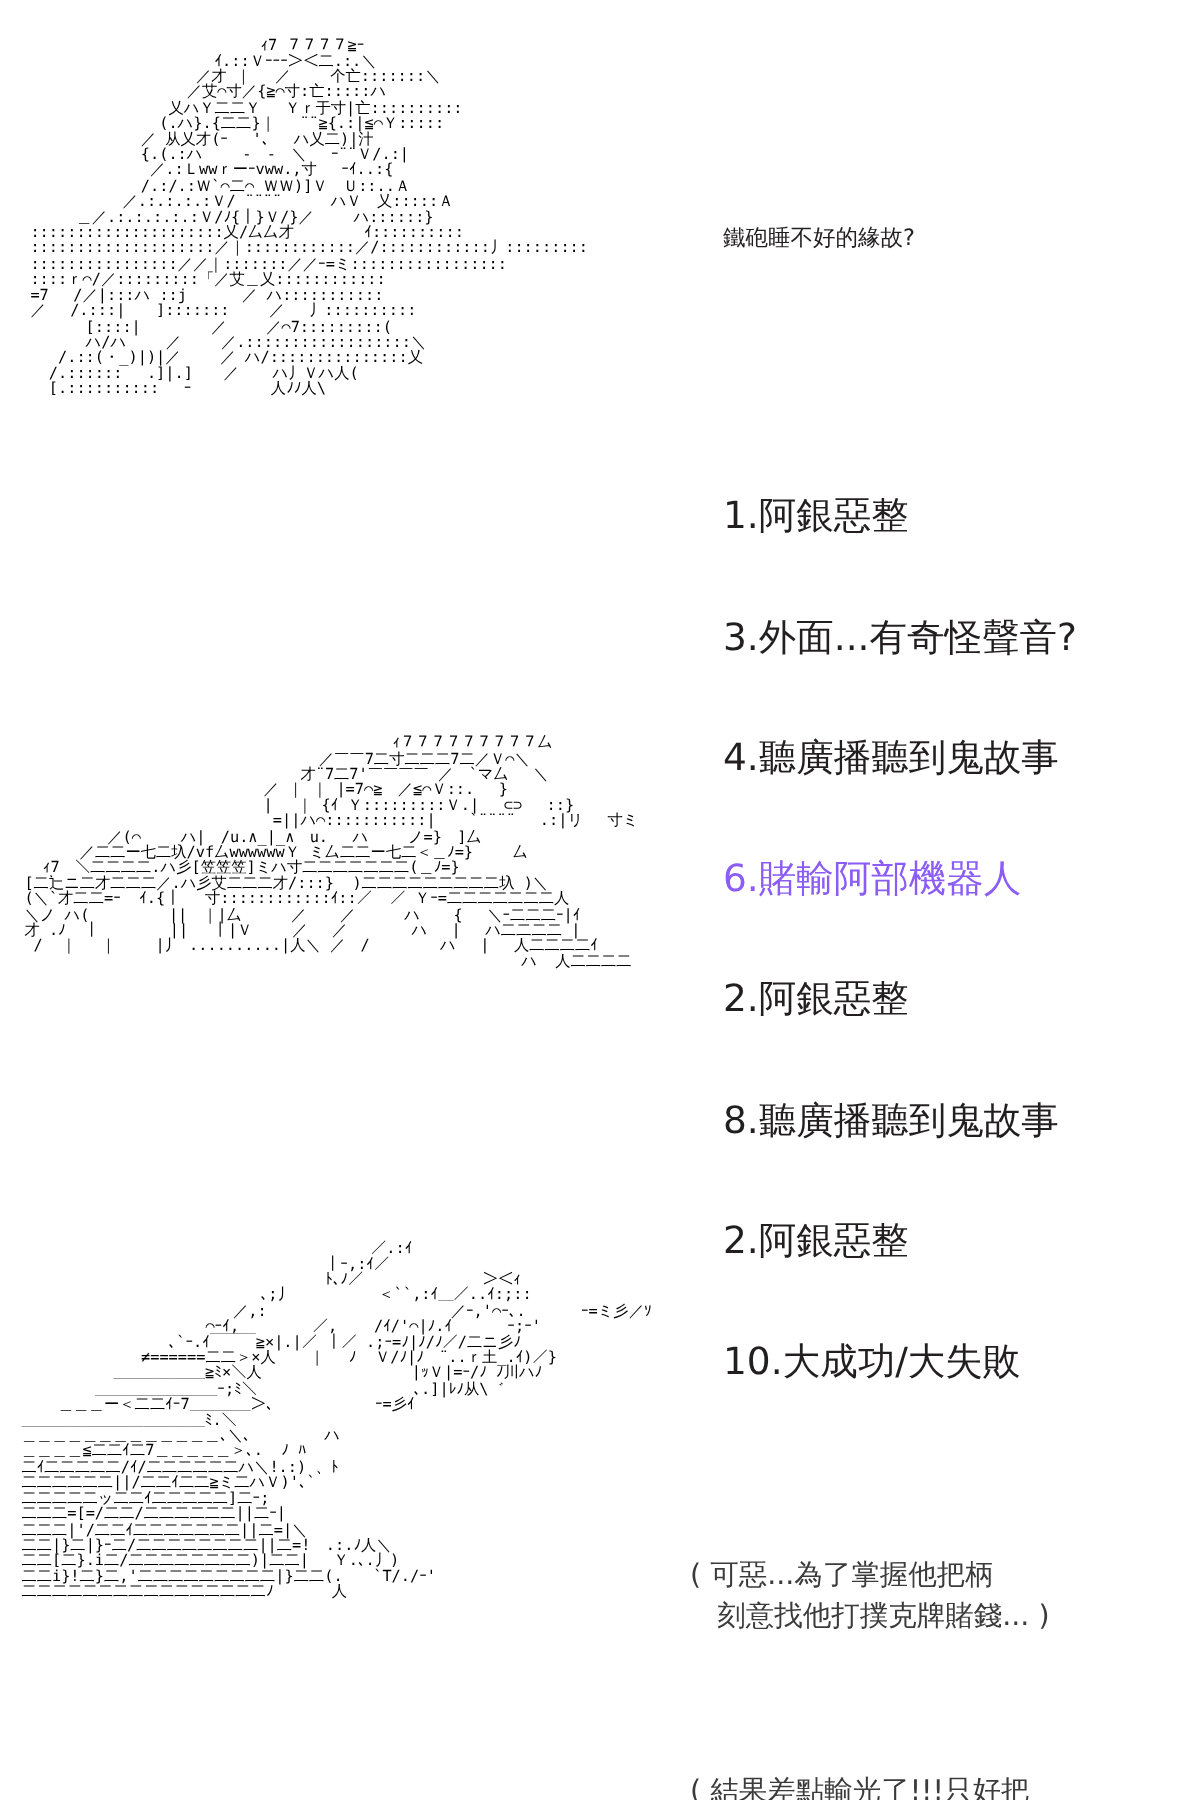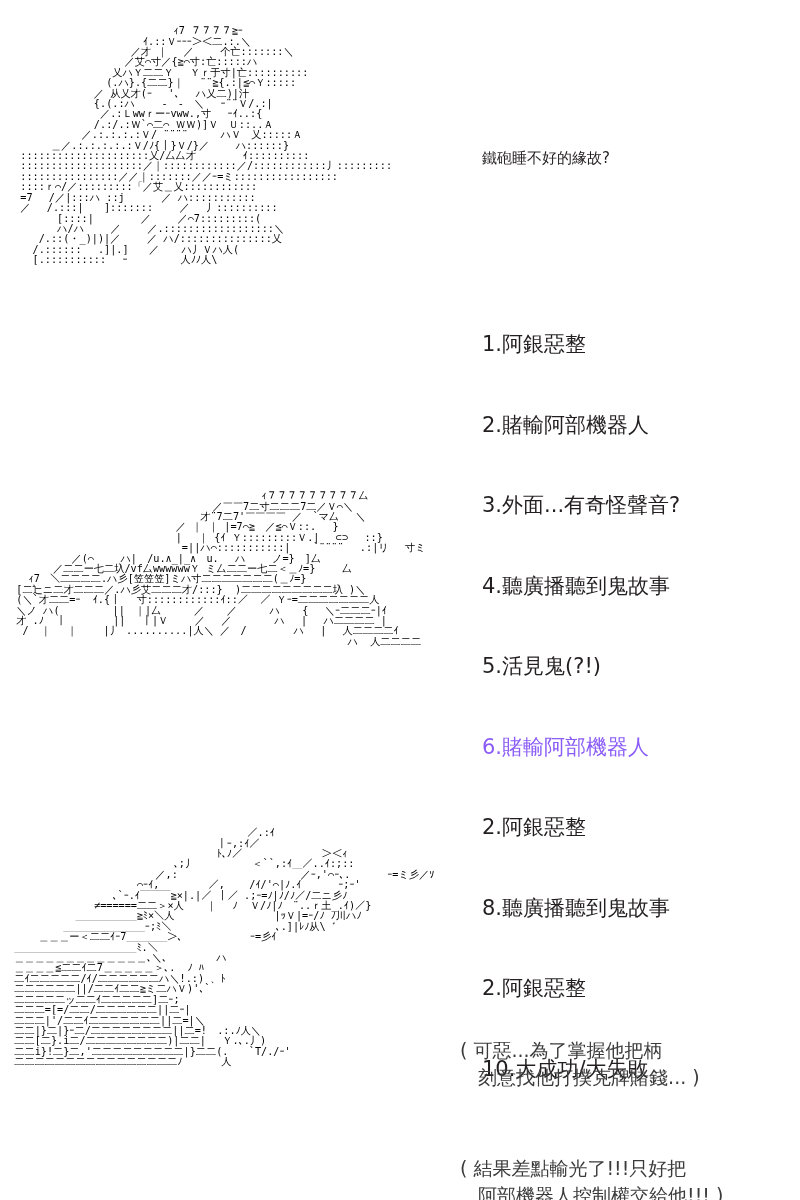--- a/index.html
+++ b/index.html
@@ -82,31 +82,31 @@
     line-height: 24px;
     white-space: pre;
   }
 
   .choice-list {
     margin: 0;
     padding: 0;
     list-style: none;
   }
   .choice-item {
-    font-size: 21px;
+    font-size: 25px;
     line-height: 26.5px;
     white-space: pre;
     color: #231f20;
   }
   .choice-item.highlight {
     color: #8b5cf6;
   }
 
   .speech {
-    margin: 0 0 10px 0;
+    margin: 0 0 36px 0;
     font-size: 19px;
     line-height: 27px;
     white-space: pre;
     color: #3b3b3b;
   }
   .speech:last-child { margin-bottom: 0; }
 </style>
 </head>
 <body>
 
@@ -135,24 +135,22 @@
         ハ/ハ　　 ／　　 ／.::::::::::::::::::＼
      /.::(・_)|)|／　　 ／ ハ/:::::::::::::::乂
     /.::::::　 .]|.]　　／ 　 ハ丿Ｖハ人(
     [.::::::::::　 ｰ　　　 　 人ﾉﾉ人\</pre>
 
     <div class="dialogue" id="dlg-1">
       <div class="dlg-title">鐵砲睡不好的緣故?</div>
 
       <ul class="choice-list">
         <li class="choice-item">1.阿銀惡整</li>
-        <li class="choice-item">2.賭輸阿部機器人</li>
         <li class="choice-item">3.外面...有奇怪聲音?</li>
         <li class="choice-item">4.聽廣播聽到鬼故事</li>
-        <li class="choice-item">5.活見鬼(?!)</li>
         <li class="choice-item highlight">6.賭輸阿部機器人</li>
         <li class="choice-item">2.阿銀惡整</li>
         <li class="choice-item">8.聽廣播聽到鬼故事</li>
         <li class="choice-item">2.阿銀惡整</li>
         <li class="choice-item">10.大成功/大失敗</li>
       </ul>
     </div>
   </div>
 
   <div class="panel" id="panel-2">

